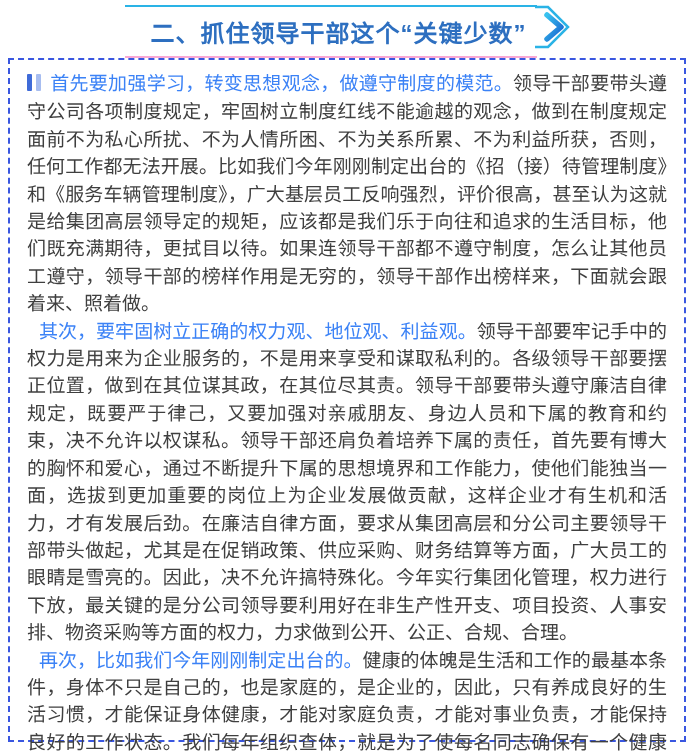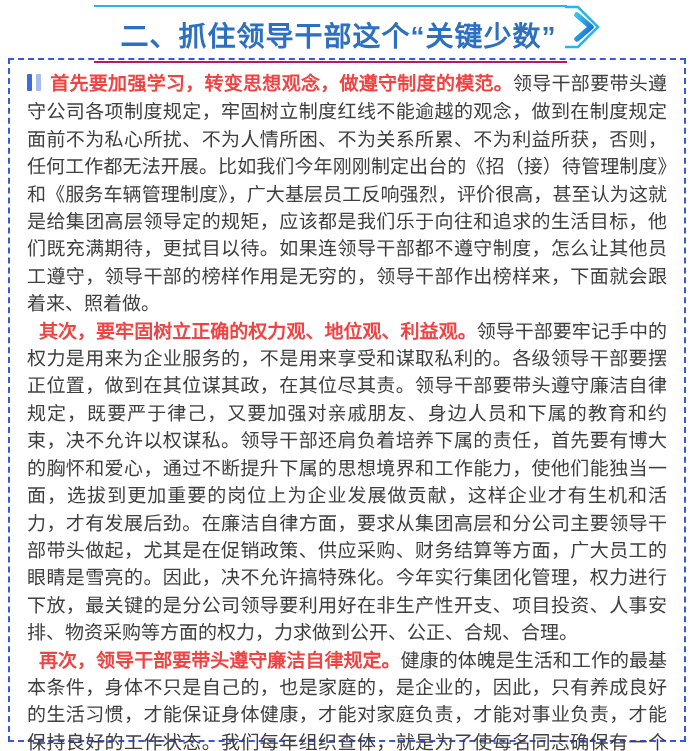--- a/index.html
+++ b/index.html
@@ -23,23 +23,23 @@
     width: 100%;
     display: flex;
     justify-content: center;
   }
   .banner {
     display: flex;
     align-items: stretch;
   }
   .banner-main {
     border-top: 2px solid #2ab3e6;
-    border-bottom: 2px solid #be185d;
+    border-bottom: 2px solid #f9a8d4;
     padding: 7px 10px 7px 26px;
-    font-size: 28px;
+    font-size: 24px;
     font-weight: bold;
     letter-spacing: 1px;
     color: #2d6fc0;
     white-space: nowrap;
     display: flex;
     align-items: center;
   }
   .banner-arrow {
     width: 36px;
     position: relative;
@@ -59,22 +59,22 @@
   }
   .article p {
     margin: 0;
     font-size: 19px;
     line-height: 27.4px;
     color: #3f3f3f;
     text-align: justify;
   }
   .article p.indent { text-indent: 12px; }
   .lead {
-    font-weight: bold;
-    color: #ef4444;
+    font-weight: normal;
+    color: #3b82f6;
   }
   .double-bar {
     display: inline-block;
     white-space: nowrap;
     margin-right: 9px;
     vertical-align: -1px;
   }
   .double-bar i {
     display: inline-block;
     width: 5px;
@@ -112,19 +112,19 @@
 
       <p>
         <span class="double-bar"><i class="b1"></i><i class="b2"></i></span><span class="lead">首先要加强学习，转变思想观念，做遵守制度的模范。</span><span>领导干部要带头遵守公司各项制度规定，牢固树立制度红线不能逾越的观念，做到在制度规定面前不为私心所扰、不为人情所困、不为关系所累、不为利益所获，否则，任何工作都无法开展。比如我们今年刚刚制定出台的《招（接）待管理制度》和《服务车辆管理制度》，广大基层员工反响强烈，评价很高，甚至认为这就是给集团高层领导定的规矩，应该都是我们乐于向往和追求的生活目标，他们既充满期待，更拭目以待。如果连领导干部都不遵守制度，怎么让其他员工遵守，领导干部的榜样作用是无穷的，领导干部作出榜样来，下面就会跟着来、照着做。</span>
       </p>
 
       <p class="indent">
         <span class="lead">其次，要牢固树立正确的权力观、地位观、利益观。</span><span>领导干部要牢记手中的权力是用来为企业服务的，不是用来享受和谋取私利的。各级领导干部要摆正位置，做到在其位谋其政，在其位尽其责。领导干部要带头遵守廉洁自律规定，既要严于律己，又要加强对亲戚朋友、身边人员和下属的教育和约束，决不允许以权谋私。领导干部还肩负着培养下属的责任，首先要有博大的胸怀和爱心，通过不断提升下属的思想境界和工作能力，使他们能独当一面，选拔到更加重要的岗位上为企业发展做贡献，这样企业才有生机和活力，才有发展后劲。在廉洁自律方面，要求从集团高层和分公司主要领导干部带头做起，尤其是在促销政策、供应采购、财务结算等方面，广大员工的眼睛是雪亮的。因此，决不允许搞特殊化。今年实行集团化管理，权力进行下放，最关键的是分公司领导要利用好在非生产性开支、项目投资、人事安排、物资采购等方面的权力，力求做到公开、公正、合规、合理。</span>
       </p>
 
       <p class="indent">
-        <span class="lead">再次，领导干部要带头遵守廉洁自律规定。</span><span>健康的体魄是生活和工作的最基本条件，身体不只是自己的，也是家庭的，是企业的，因此，只有养成良好的生活习惯，才能保证身体健康，才能对家庭负责，才能对事业负责，才能保持良好的工作状态。我们每年组织查体，就是为了使每名同志确保有一个健康的身体，及早进行防范，及早摒弃不良的吃喝习惯，同时，要正确处理工作与会友、工作与生活、工作与身体健康的关系，养成良好的工作和生活习惯，保持良好的生活状态，珍惜自己，关爱别人，于情于理，对人对己，应该都是我们乐于向往和追求的生活目标。</span>
+        <span class="lead">再次，比如我们今年刚刚制定出台的。</span><span>健康的体魄是生活和工作的最基本条件，身体不只是自己的，也是家庭的，是企业的，因此，只有养成良好的生活习惯，才能保证身体健康，才能对家庭负责，才能对事业负责，才能保持良好的工作状态。我们每年组织查体，就是为了使每名同志确保有一个健康的身体，及早进行防范，及早摒弃不良的吃喝习惯，同时，要正确处理工作与会友、工作与生活、工作与身体健康的关系，养成良好的工作和生活习惯，保持良好的生活状态，珍惜自己，关爱别人，于情于理，对人对己，应该都是我们乐于向往和追求的生活目标。</span>
       </p>
 
     </div>
   </div>
 
 </div>
 
 </body></html>

